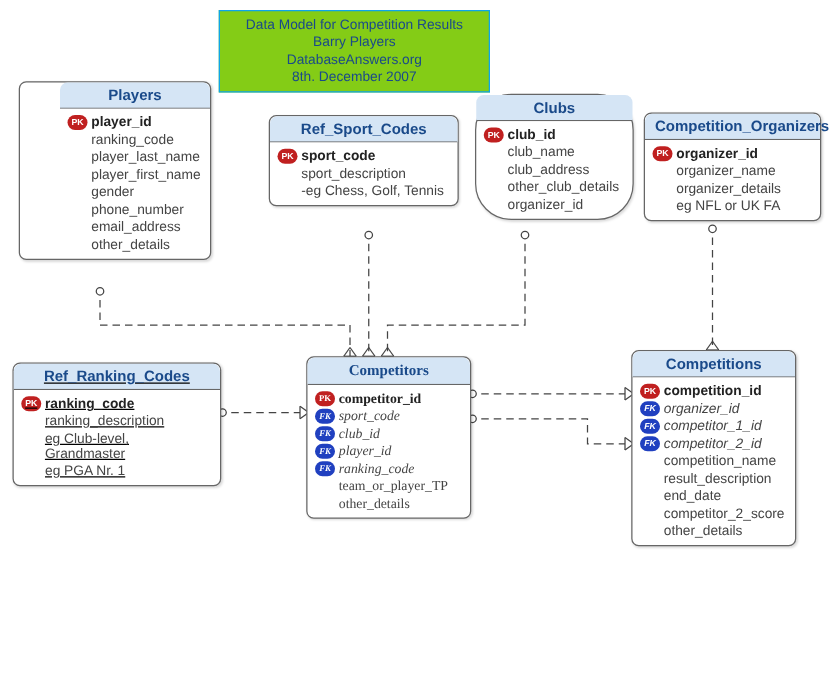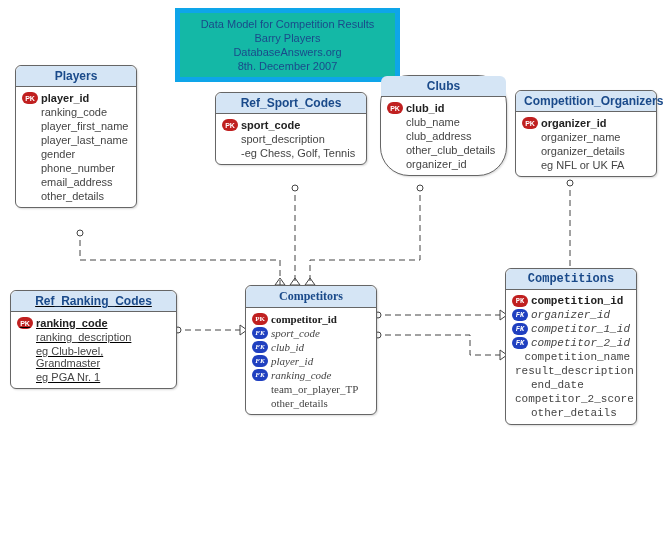--- a/index.html
+++ b/index.html
@@ -50,22 +50,22 @@
   font-weight: bold;
   border-radius: 6px;
 }
 .pk { background: #c02020; color: #fff; }
 .fk { background: #2040c0; color: #fff; }
 .nokey { background: transparent; }
 .attr.bold { font-weight: bold; color: #222; }
 .attr.italic { font-style: italic; }
 .titlebox {
   position: absolute;
-  border: 5px solid #0ea5e9;
-  background: #14b8a6;
+  border: 1px solid #0ea5e9;
+  background: #84cc16;
   padding: 4px 10px;
   text-align: center;
   color: #1a4a8a;
   font-size: 11px;
   line-height: 14px;
 }
 svg.wires {
   position: absolute;
   left: 0; top: 0;
   width: 663px; height: 544px;
@@ -142,38 +142,38 @@
     </g>
 </svg>
 
 <div class="titlebox" style="left:175px; top:8px; width:195px;">
   <div>Data Model for Competition Results</div>
   <div>Barry Players</div>
   <div>DatabaseAnswers.org</div>
   <div>8th. December 2007</div>
 </div>
 
-<div class="entity" style="left:15px; top:65px; width:120px;">
+<div class="entity" style="left:15px; top:65px; width:120px;padding-left:32px;">
   <div class="entity-header">Players</div>
   <div class="entity-body">
       <div class="attr bold">
         <span class="key pk">PK</span>
         <span>player_id</span>
       </div>
       <div class="attr">
         <span class="key nokey"></span>
         <span>ranking_code</span>
       </div>
       <div class="attr">
         <span class="key nokey"></span>
+        <span>player_last_name</span>
+      </div>
+      <div class="attr">
+        <span class="key nokey"></span>
         <span>player_first_name</span>
-      </div>
-      <div class="attr">
-        <span class="key nokey"></span>
-        <span>player_last_name</span>
       </div>
       <div class="attr">
         <span class="key nokey"></span>
         <span>gender</span>
       </div>
       <div class="attr">
         <span class="key nokey"></span>
         <span>phone_number</span>
       </div>
       <div class="attr">
@@ -302,21 +302,21 @@
         <span class="key nokey"></span>
         <span>team_or_player_TP</span>
       </div>
       <div class="attr">
         <span class="key nokey"></span>
         <span>other_details</span>
       </div>
     </div>
 </div>
 
-<div class="entity" style="left:505px; top:268px; width:130px;font-family:Liberation Mono, monospace;">
+<div class="entity" style="left:505px; top:280px; width:130px;">
   <div class="entity-header">Competitions</div>
   <div class="entity-body">
       <div class="attr bold">
         <span class="key pk">PK</span>
         <span>competition_id</span>
       </div>
       <div class="attr italic">
         <span class="key fk">FK</span>
         <span>organizer_id</span>
       </div>

